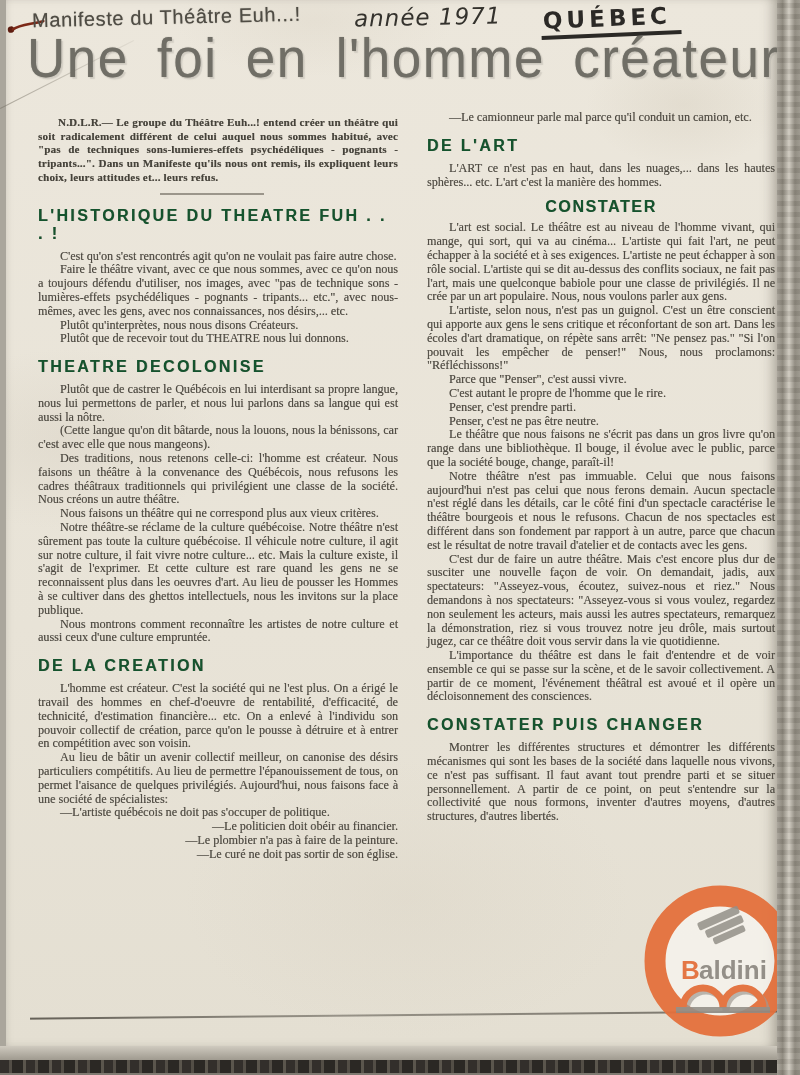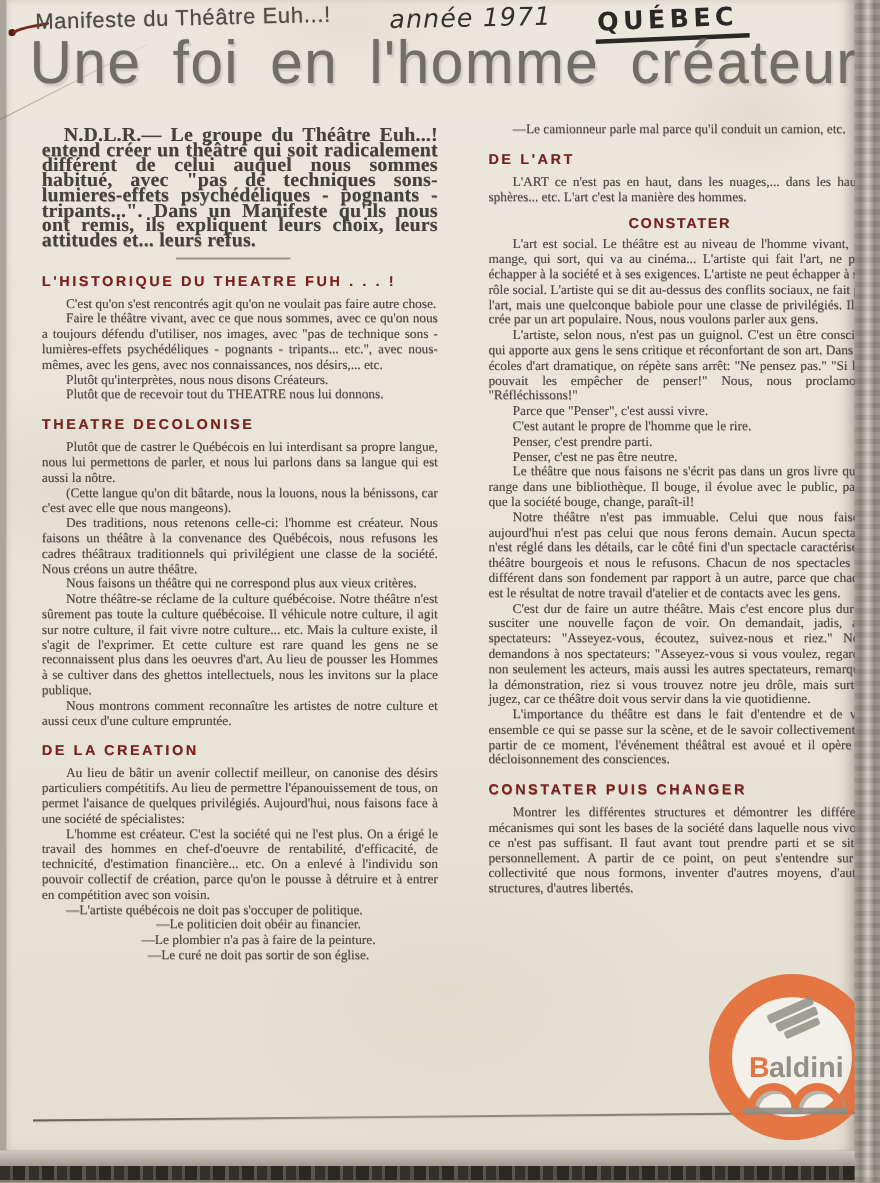--- a/index.html
+++ b/index.html
@@ -67,38 +67,38 @@
     position:absolute;left:27px;top:28px;width:790px;
     font-family:"Liberation Sans",sans-serif;
     font-size:53px;line-height:60px;color:#706e66;
     letter-spacing:1.5px;word-spacing:12px;white-space:nowrap;
     text-shadow:0 0 1px rgba(112,110,102,.65), 2px 2px 1px rgba(150,147,140,.28);
     transform:scaleY(1.04);
   }
   
   .col{position:absolute;color:#4e4a42;}
   .col-left{left:38px;top:116px;width:360px;}
-  .col-right{left:444px;top:111px;width:348px;}
+  .col-right{left:427px;top:111px;width:348px;}
   .para,.item,.editor-note{
     font-size:12.1px;line-height:13.8px;text-align:justify;margin:0;
     text-shadow:.3px .4px .6px rgba(66,62,54,.45);
   }
   .para{text-indent:22px;}
-  .item{text-align:center;padding-left:34px;}
+  .item{text-align:right;padding-left:34px;}
   .editor-note{
-    font-weight:bold;font-size:18px;line-height:13.7px;text-indent:20px;
+    font-weight:bold;font-size:11px;line-height:13.7px;text-indent:20px;
     letter-spacing:.2px;color:#45423a;
   }
   .note-divider{
     width:104px;height:0;border-top:2px solid rgba(75,70,60,.5);
     margin:8px 0 2px 122px;
   }
   .sec-heading{
     font-family:"Liberation Sans",sans-serif;font-weight:bold;
-    font-size:13px;letter-spacing:2.4px;color:#7f1d1d;
+    font-size:16px;letter-spacing:2.4px;color:#14532d;
     margin:12px 0 7px;text-shadow:.4px .4px .5px rgba(59,56,47,.5);
   }
   .sec-heading.center{text-align:center;letter-spacing:1.6px;margin:9px 0 5px;}
   
   .bottom-rule{
     position:absolute;left:30px;top:1014px;width:762px;height:2px;
     background:linear-gradient(90deg, rgba(58,54,46,.75), rgba(58,54,46,.45) 40%, rgba(58,54,46,.65));
     transform:rotate(-0.55deg);filter:blur(.3px);
   }
   
@@ -133,22 +133,22 @@
     <div class="para">Plutôt qu'interprètes, nous nous disons Créateurs.</div>
     <div class="para">Plutôt que de recevoir tout du THEATRE nous lui donnons.</div>
     <div class="sec-heading">THEATRE DECOLONISE</div>
     <div class="para">Plutôt que de castrer le Québécois en lui interdisant sa propre langue, nous lui permettons de parler, et nous lui parlons dans sa langue qui est aussi la nôtre.</div>
     <div class="para">(Cette langue qu'on dit bâtarde, nous la louons, nous la bénissons, car c'est avec elle que nous mangeons).</div>
     <div class="para">Des traditions, nous retenons celle-ci: l'homme est créateur. Nous faisons un théâtre à la convenance des Québécois, nous refusons les cadres théâtraux traditionnels qui privilégient une classe de la société. Nous créons un autre théâtre.</div>
     <div class="para">Nous faisons un théâtre qui ne correspond plus aux vieux critères.</div>
     <div class="para">Notre théâtre-se réclame de la culture québécoise. Notre théâtre n'est sûrement pas toute la culture québécoise. Il véhicule notre culture, il agit sur notre culture, il fait vivre notre culture... etc. Mais la culture existe, il s'agit de l'exprimer. Et cette culture est rare quand les gens ne se reconnaissent plus dans les oeuvres d'art. Au lieu de pousser les Hommes à se cultiver dans des ghettos intellectuels, nous les invitons sur la place publique.</div>
     <div class="para">Nous montrons comment reconnaître les artistes de notre culture et aussi ceux d'une culture empruntée.</div>
     <div class="sec-heading">DE LA CREATION</div>
+    <div class="para">L'homme est créateur. C'est la société qui ne l'est plus. On a érigé le travail des hommes en chef-d'oeuvre de rentabilité, d'efficacité, de technicité, d'estimation financière... etc. On a enlevé à l'individu son pouvoir collectif de création, parce qu'on le pousse à détruire et à entrer en compétition avec son voisin.</div>
     <div class="para">Au lieu de bâtir un avenir collectif meilleur, on canonise des désirs particuliers compétitifs. Au lieu de permettre l'épanouissement de tous, on permet l'aisance de quelques privilégiés. Aujourd'hui, nous faisons face à une société de spécialistes:</div>
-    <div class="para">L'homme est créateur. C'est la société qui ne l'est plus. On a érigé le travail des hommes en chef-d'oeuvre de rentabilité, d'efficacité, de technicité, d'estimation financière... etc. On a enlevé à l'individu son pouvoir collectif de création, parce qu'on le pousse à détruire et à entrer en compétition avec son voisin.</div>
     <div class="para">—L'artiste québécois ne doit pas s'occuper de politique.</div>
     <div class="item">—Le politicien doit obéir au financier.</div>
     <div class="item">—Le plombier n'a pas à faire de la peinture.</div>
     <div class="item">—Le curé ne doit pas sortir de son église.</div>
   </div>
 <div class="col col-right">
     <div class="para">—Le camionneur parle mal parce qu'il conduit un camion, etc.</div>
     <div class="sec-heading">DE L'ART</div>
     <div class="para">L'ART ce n'est pas en haut, dans les nuages,... dans les hautes sphères... etc. L'art c'est la manière des hommes.</div>
     <div class="sec-heading center">CONSTATER</div>

